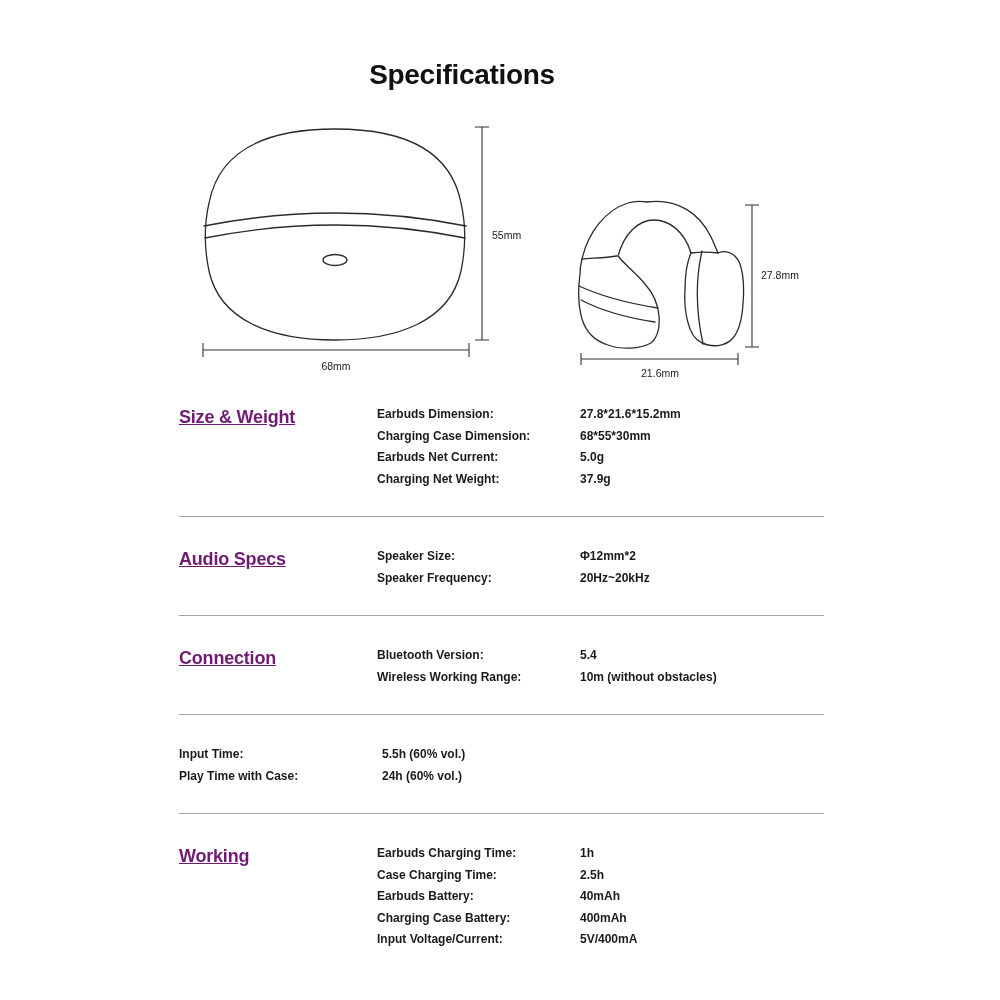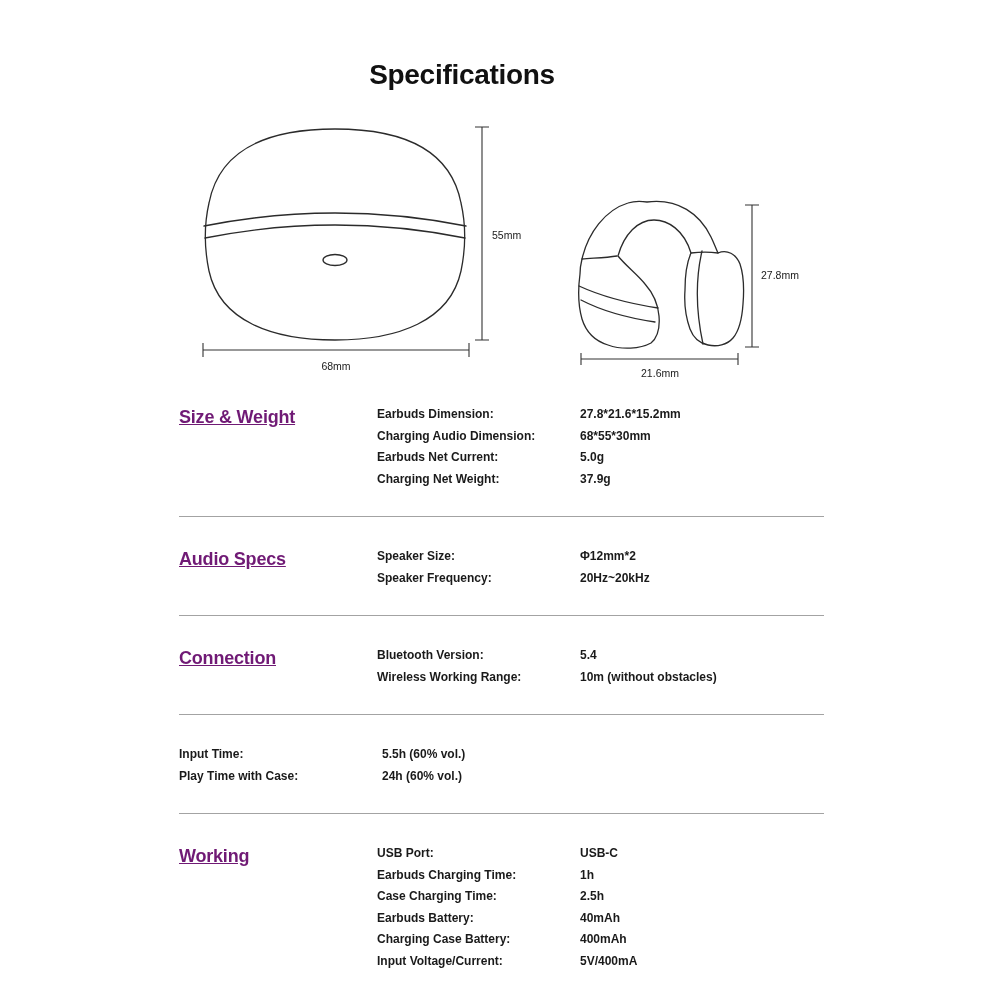--- a/index.html
+++ b/index.html
@@ -98,21 +98,21 @@
 <div class="specs">
 
   <div class="section">
     <div class="section-title">Size &amp; Weight</div>
     <div class="rows">
       <div class="row">
         <span class="label">Earbuds Dimension:</span>
         <span class="value">27.8*21.6*15.2mm</span>
       </div>
       <div class="row">
-        <span class="label">Charging Audio Dimension:</span>
+        <span class="label">Charging Case Dimension:</span>
         <span class="value">68*55*30mm</span>
       </div>
       <div class="row">
         <span class="label">Earbuds Net Current:</span>
         <span class="value">5.0g</span>
       </div>
       <div class="row">
         <span class="label">Charging Net Weight:</span>
         <span class="value">37.9g</span>
       </div>
@@ -165,24 +165,20 @@
       </div>
     </div>
   </div>
 
   <div class="divider"></div>
 
   <div class="section">
     <div class="section-title">Working</div>
     <div class="rows">
       <div class="row">
-        <span class="label">USB Port:</span>
-        <span class="value">USB-C</span>
-      </div>
-      <div class="row">
         <span class="label">Earbuds Charging Time:</span>
         <span class="value">1h</span>
       </div>
       <div class="row">
         <span class="label">Case Charging Time:</span>
         <span class="value">2.5h</span>
       </div>
       <div class="row">
         <span class="label">Earbuds Battery:</span>
         <span class="value">40mAh</span>

